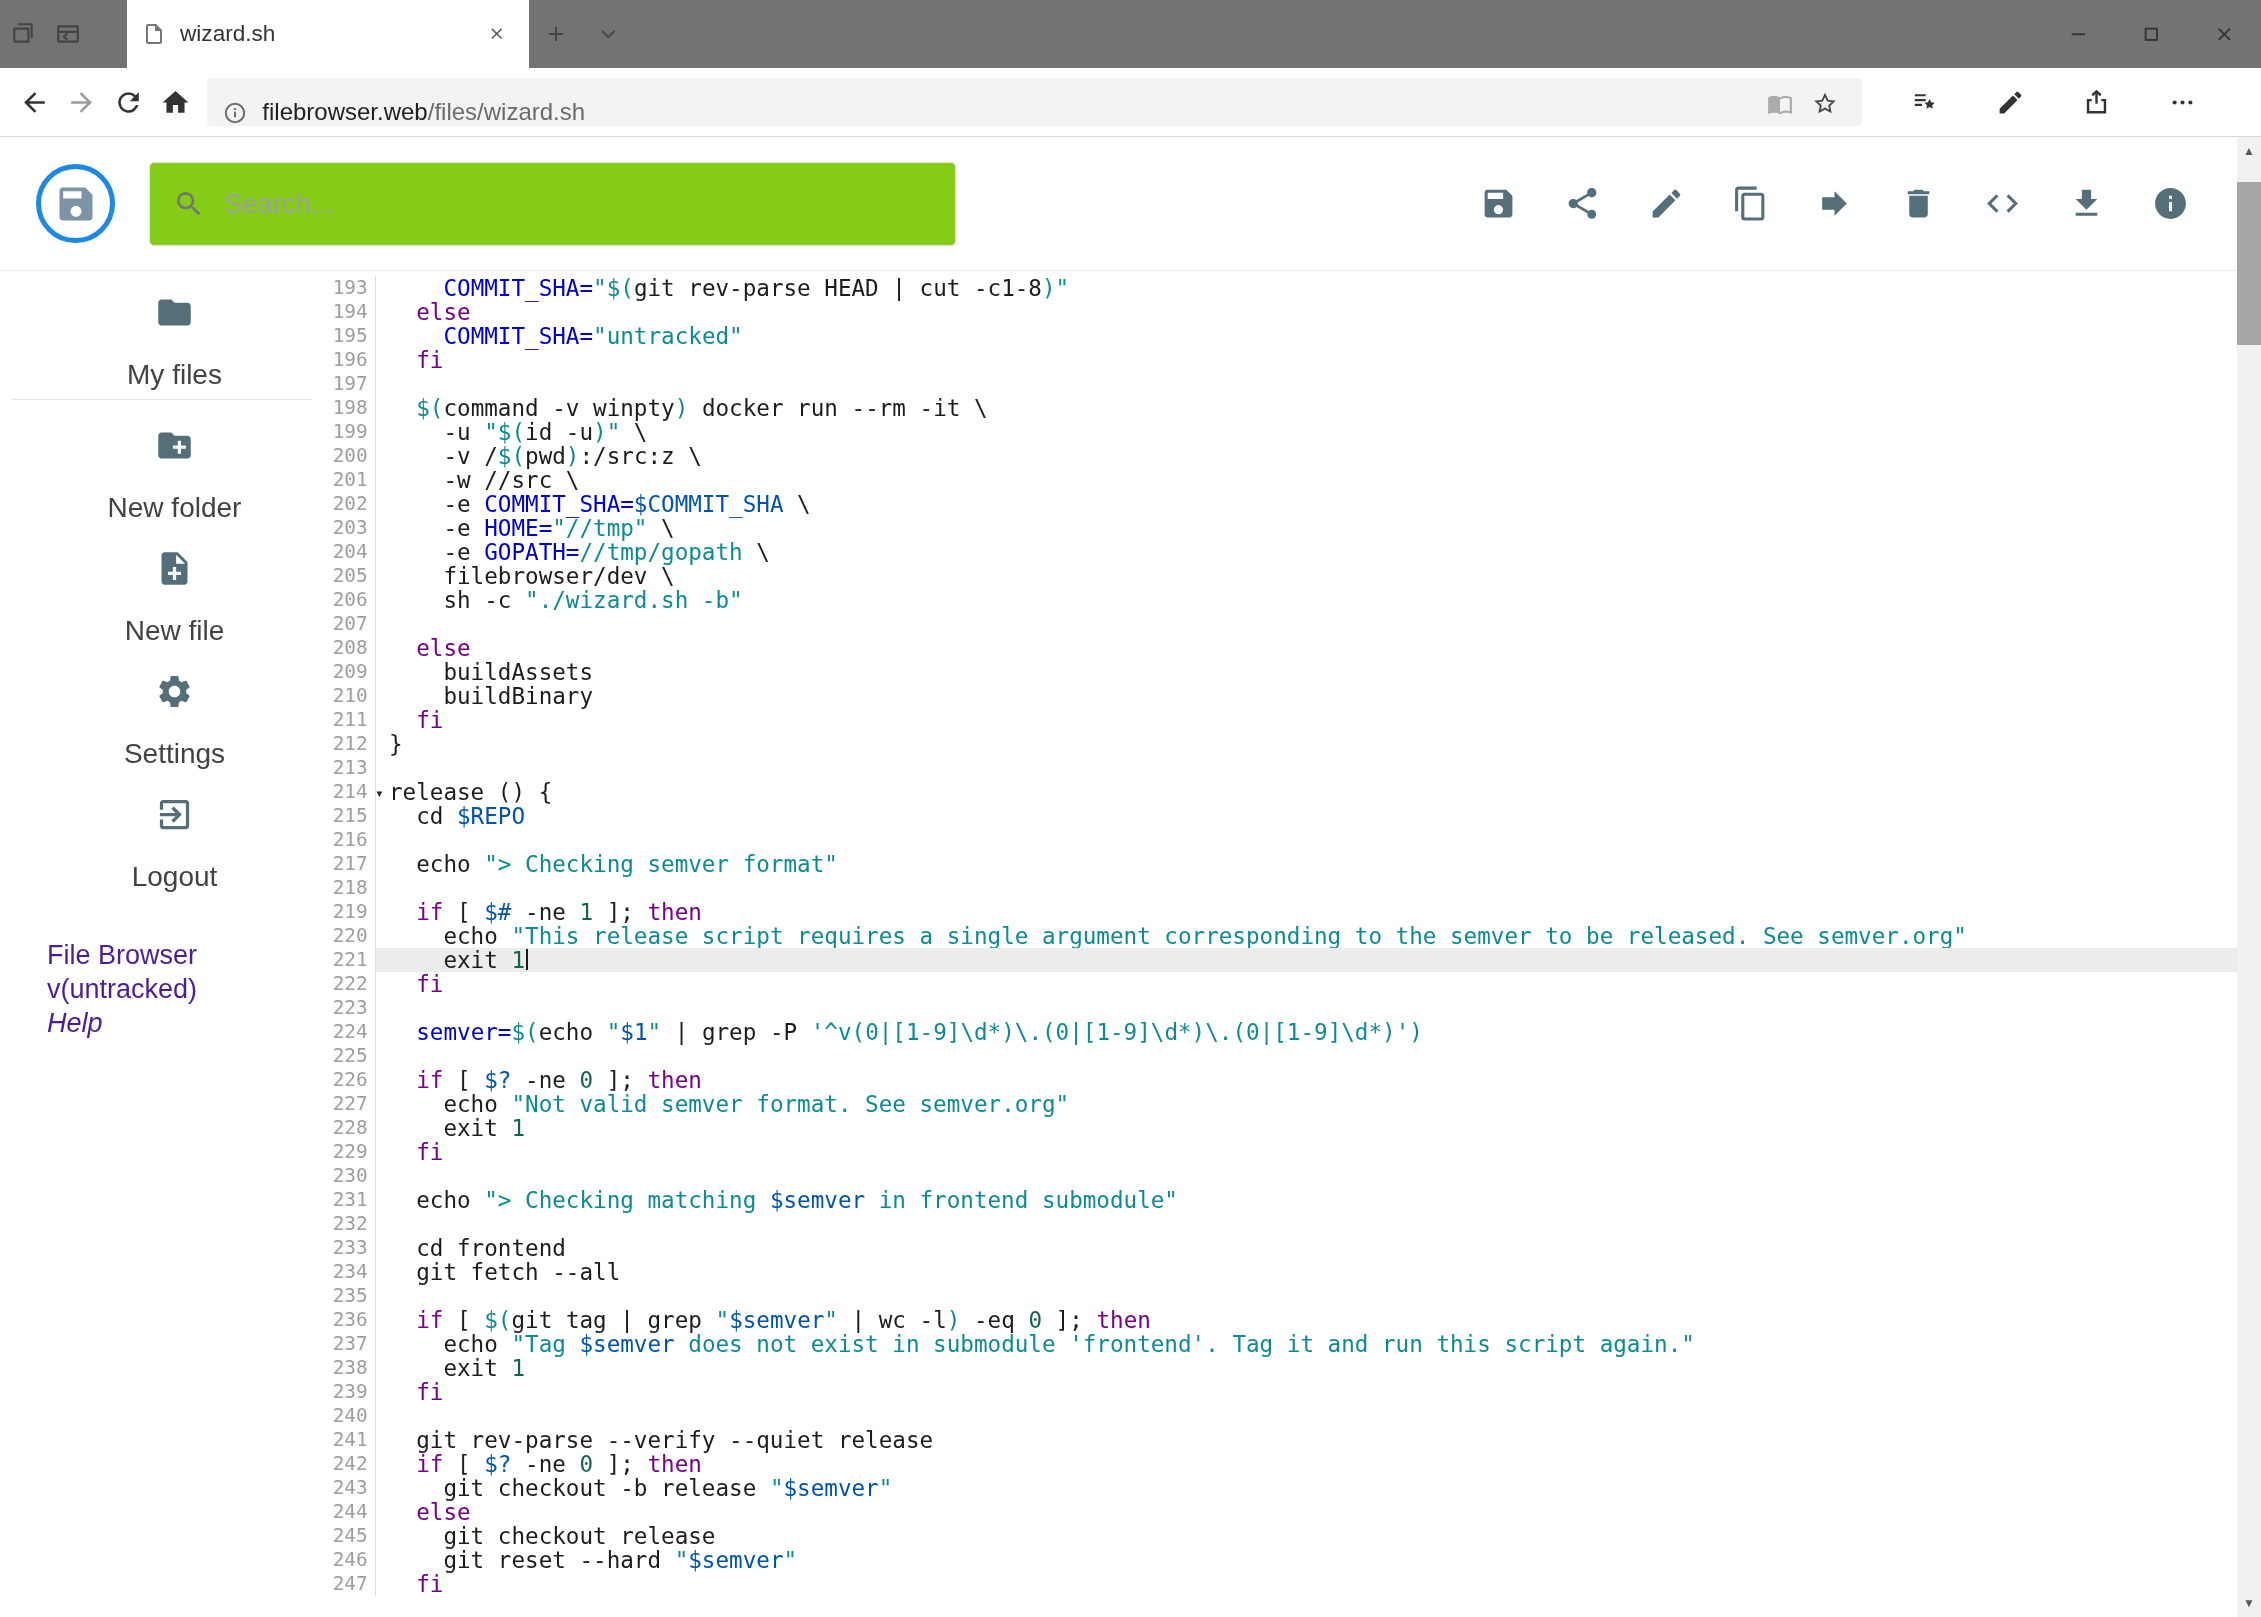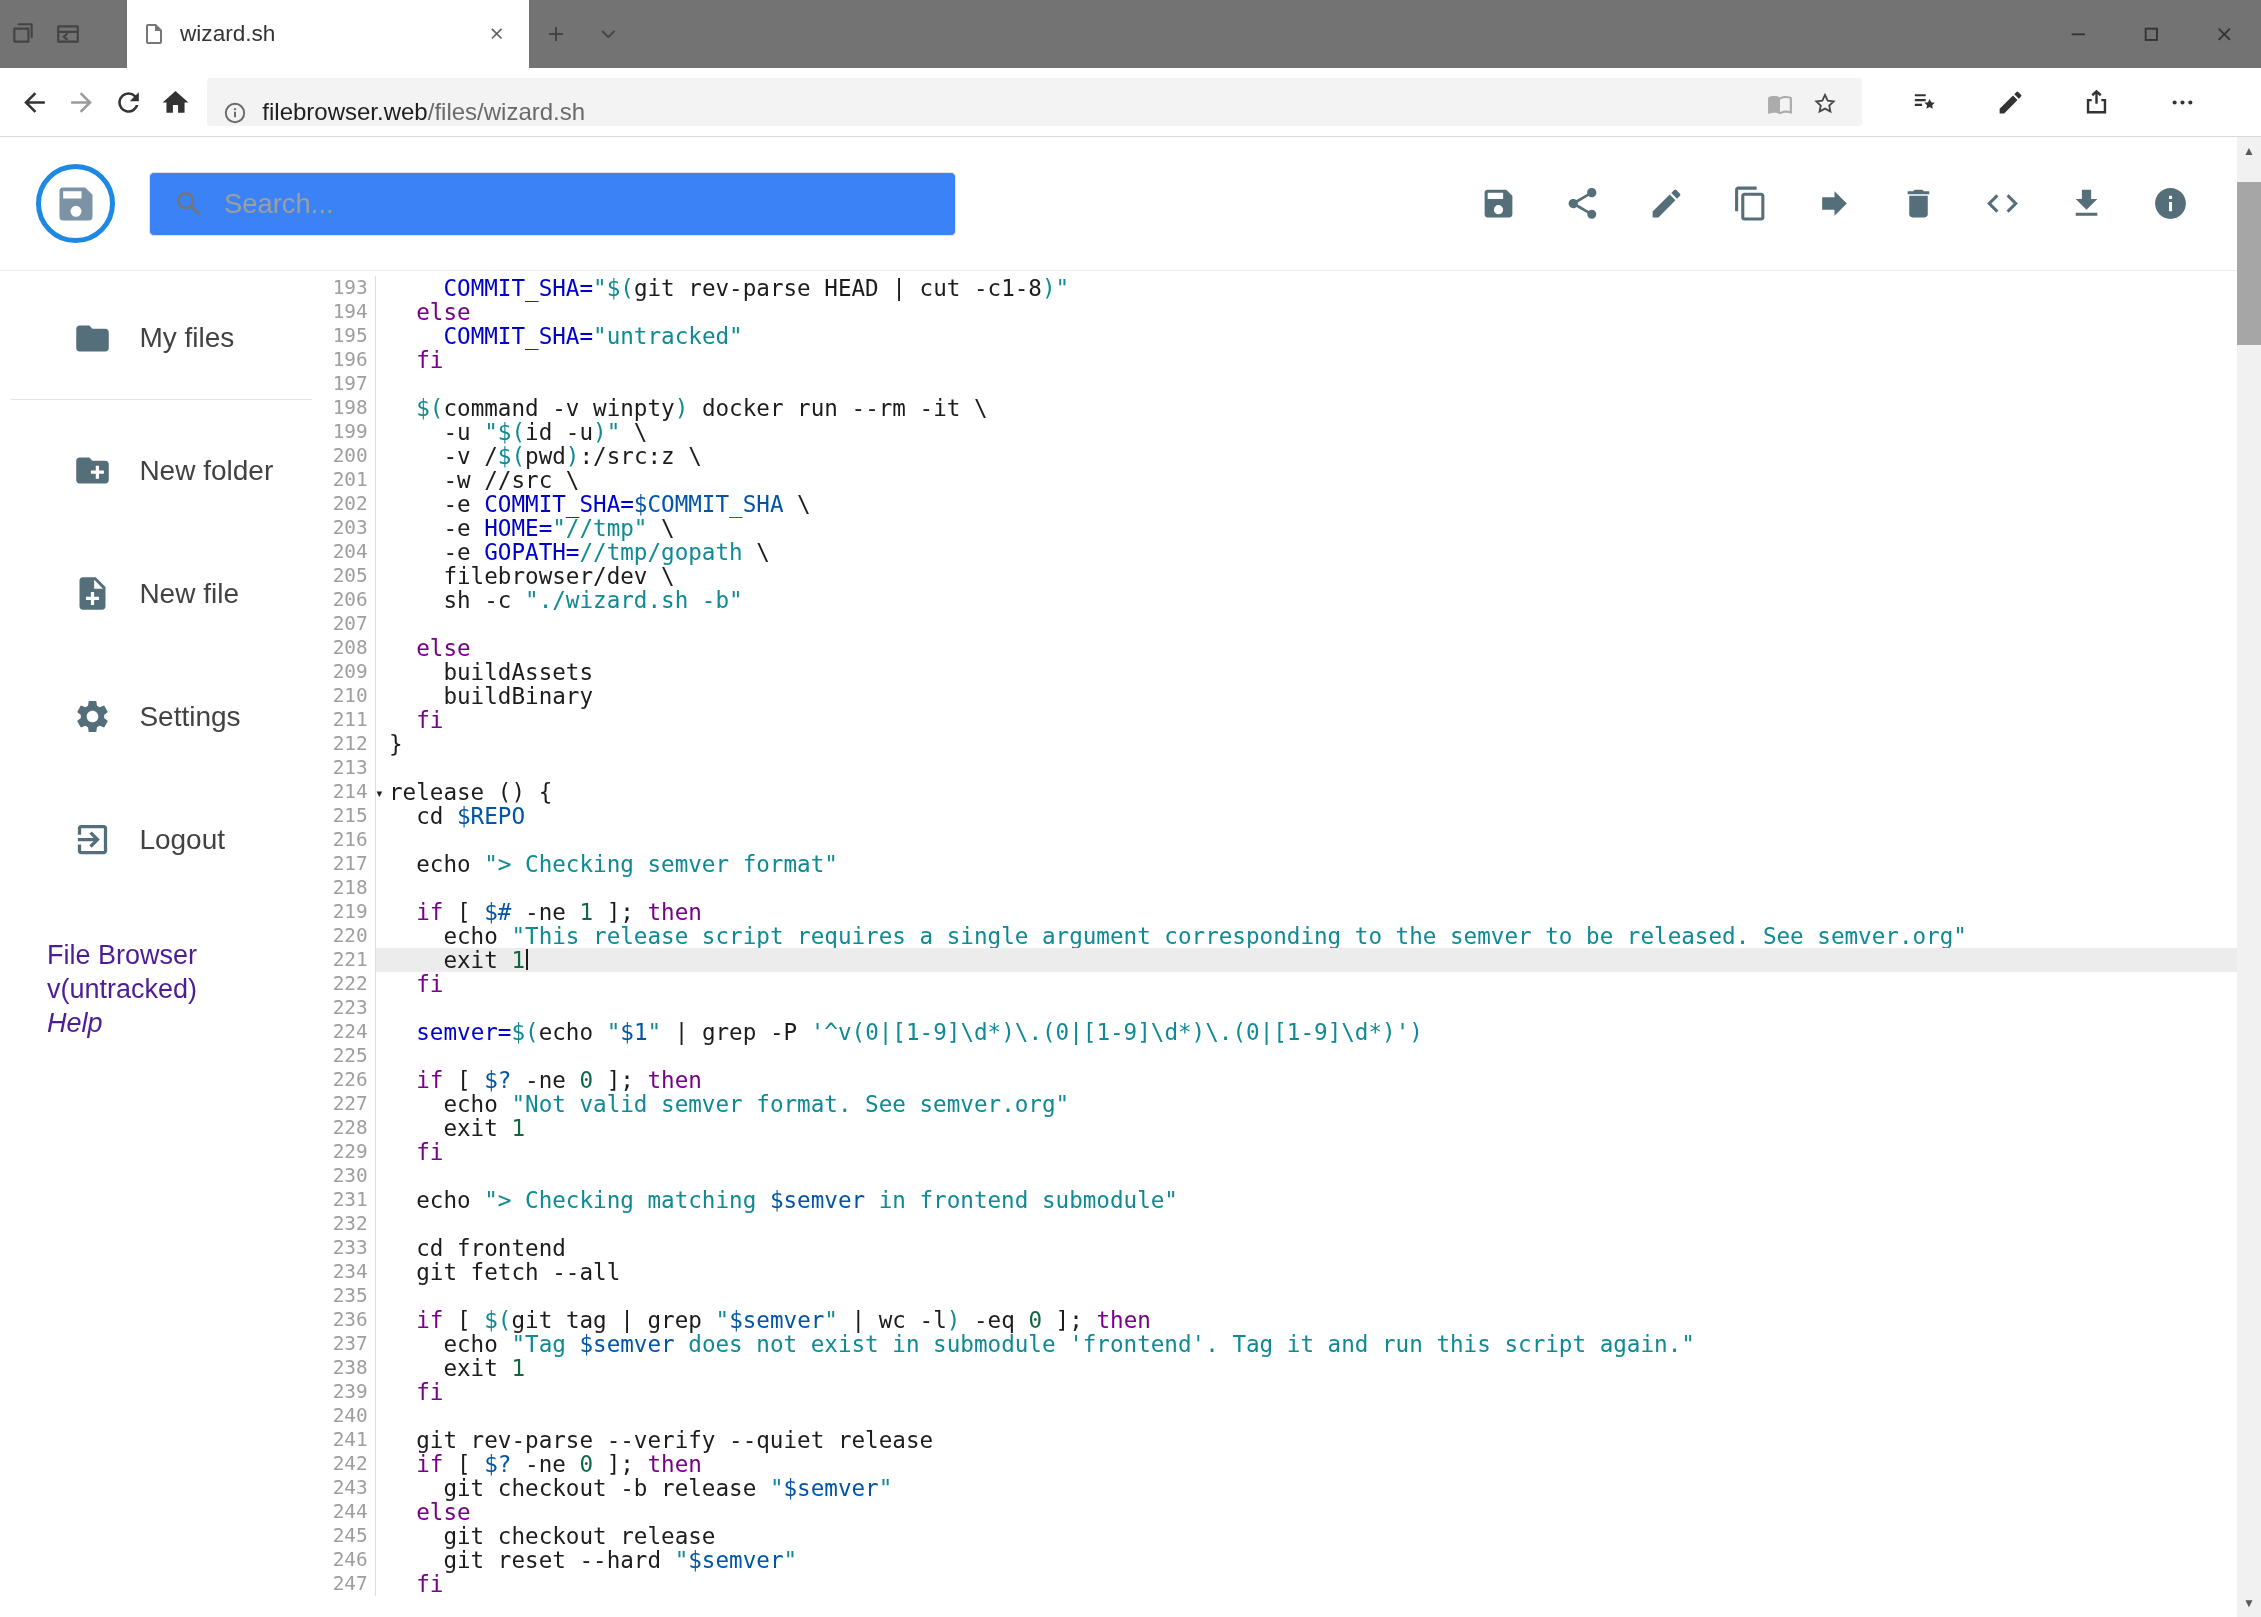--- a/index.html
+++ b/index.html
@@ -40,35 +40,35 @@
   .browser-tools { display:flex; margin-right:24px; }
   .bt-btn { width:86px; height:52px; display:flex; align-items:center; justify-content:center; cursor:pointer; }
   .bt-btn svg { width:29px; height:29px; }
 
   
   .appbar { height:134px; background:#fff; display:flex; align-items:center;
             border-bottom:0.8px solid #ececec; position:relative; }
   .logo { width:79px; height:79px; margin-left:36px; border-radius:50%; border:5.7px solid #1e88e5;
           display:flex; align-items:center; justify-content:center; background:#fff; cursor:pointer; flex:none; }
   .logo svg { width:44px; height:44px; }
-  .searchbox { width:807px; height:64px; margin-left:34px; background:#3b82f6; border:1.6px solid #e4e4e4;
+  .searchbox { width:807px; height:84px; margin-left:34px; background:#84cc16; border:1.6px solid #e4e4e4;
                border-radius:4.8px; display:flex; align-items:center; padding:0 22.6px; }
   .searchbox svg { width:32px; height:32px; flex:none; }
   .search-input { border:none; background:transparent; outline:none; font-size:27.4px; margin-left:19.4px;
                   flex:1; color:#333; font-family:inherit; }
   .search-input::placeholder { color:#9e9e9e; }
   .header-actions { margin-left:auto; margin-right:61px; display:flex; gap:24px; }
   .ha-btn { width:60px; height:60px; display:flex; align-items:center; justify-content:center;
             border-radius:50%; cursor:pointer; }
   .ha-btn svg { width:37px; height:37px; fill:#546e7a; }
 
   
   .sidebar { position:absolute; left:0; top:272px; width:323px; bottom:0; background:#fff; padding-top:21px; }
-  .sb-item { height:90px; display:flex; align-items:center; padding-left:73px; gap:27.4px;
-             cursor:pointer; margin-bottom:33px; }
+  .sb-item { height:90px; display:flex; align-items:center; padding-left:26px; gap:27.4px;
+             cursor:pointer; margin-bottom:33px;flex-direction:column; }
   .sb-item svg { width:39px; height:39px; fill:#546e7a; flex:none; }
   .sb-label { font-size:28px; color:#424242; }
   .sb-divider { height:0.8px; background:#e4e4e4; margin:-17px 11.3px 26px 11.3px; }
   .sb-footer { padding-left:47px; margin-top:53px; font-size:27px; color:#4c1d95; line-height:34px; }
   .sb-help { cursor:pointer;font-style:italic; }
 
   
   .editor { position:absolute; left:323px; top:272px; right:24px; bottom:0; background:#fff;
             overflow:hidden; font-family:"DejaVu Sans Mono", monospace; font-size:22.6px; padding-top:4px; }
   .cm-line { display:flex; height:24px; line-height:24px; }

